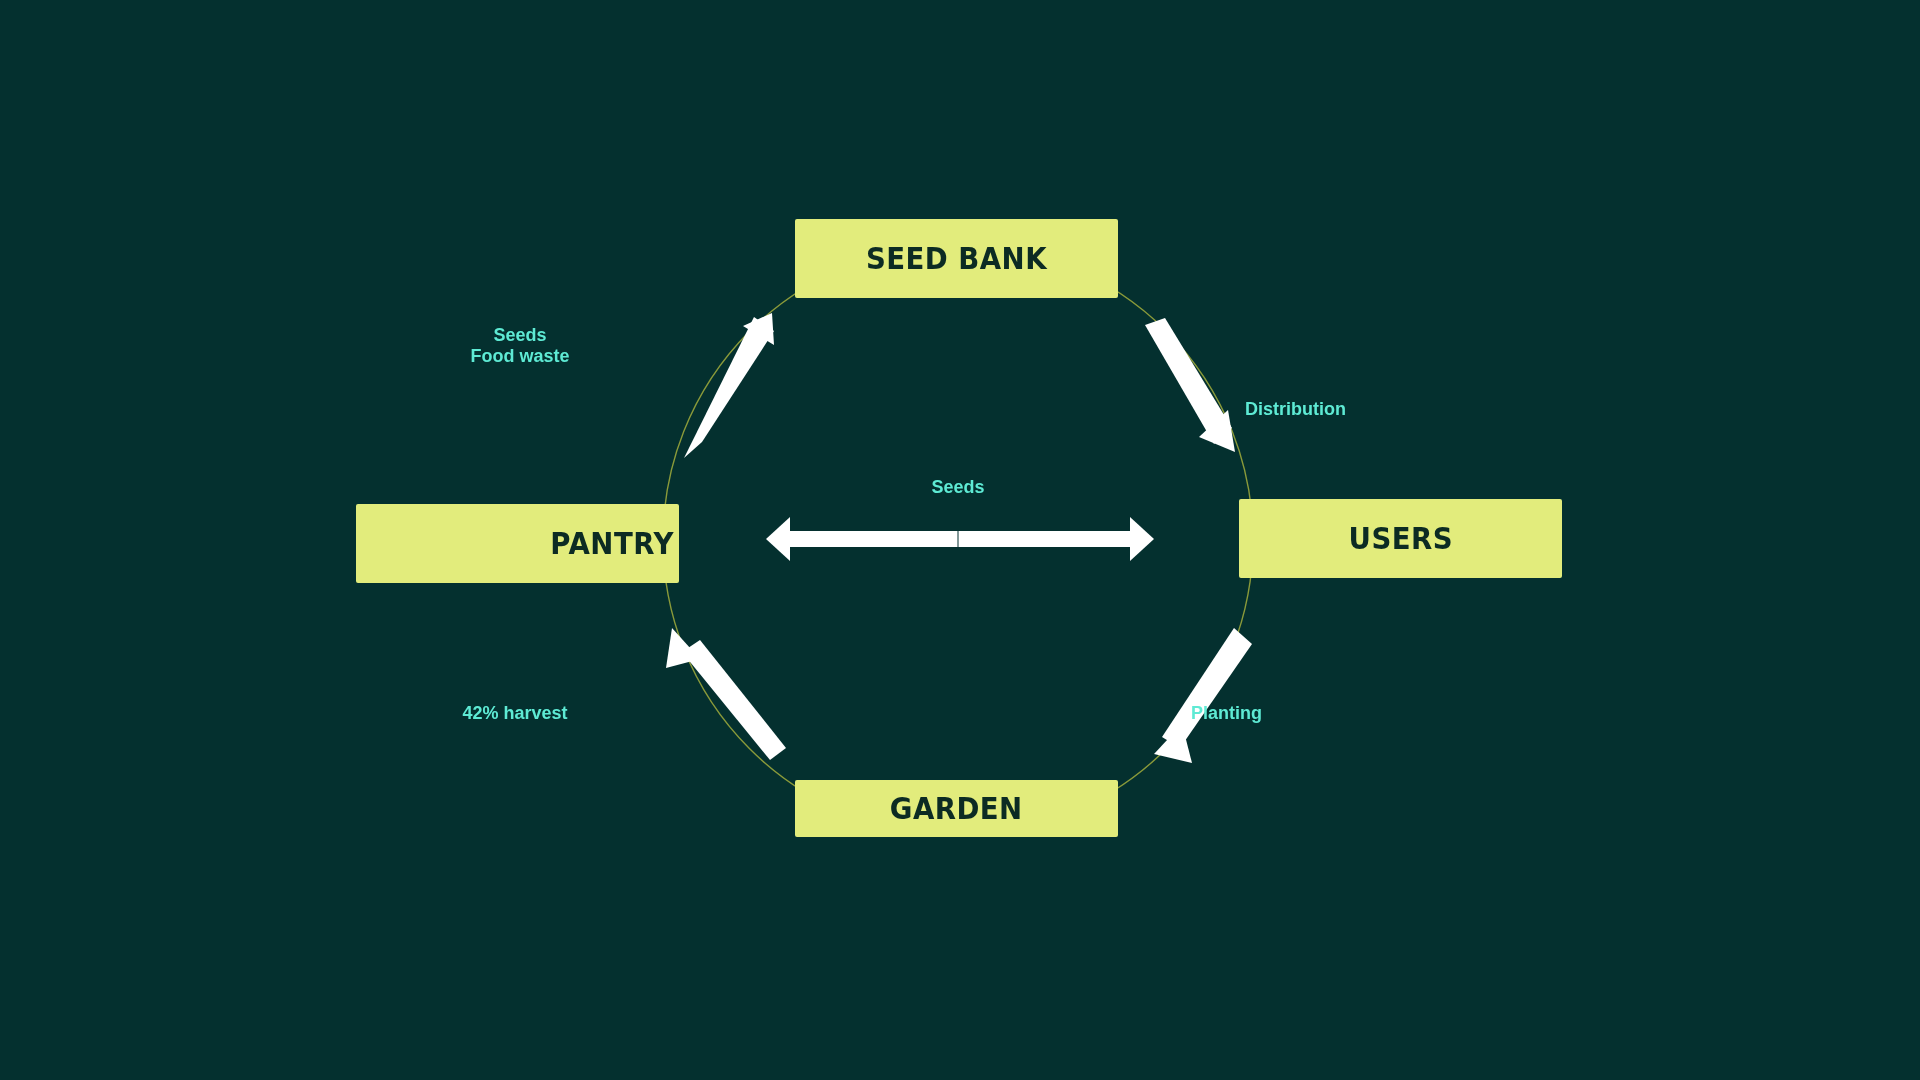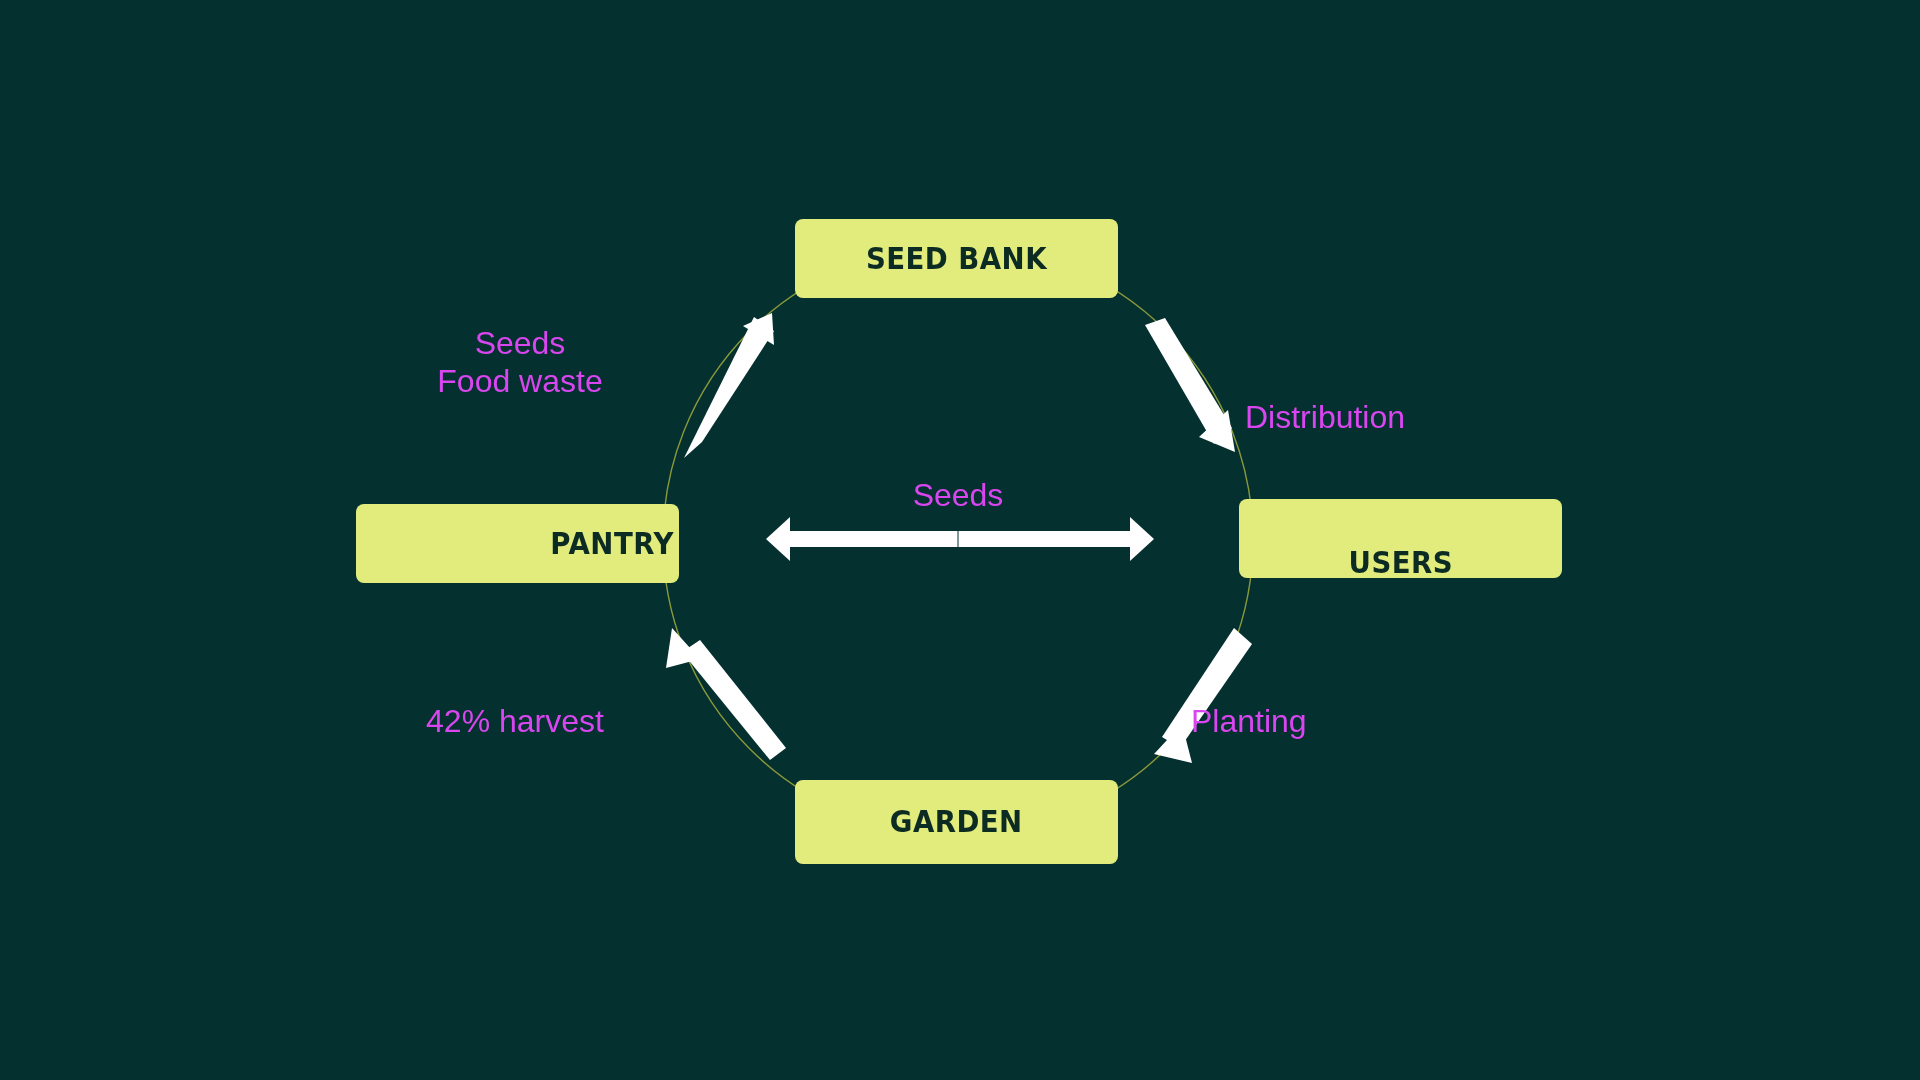--- a/index.html
+++ b/index.html
@@ -26,42 +26,42 @@
   .diagram-svg {
     position: absolute;
     left: 0;
     top: 0;
     width: 1920px;
     height: 1080px;
   }
   .node-box {
     position: absolute;
     background: #e2ec7c;
-    border-radius: 8px;
+    border-radius: 2px;
     display: flex;
     align-items: center;
     justify-content: center;
     box-sizing: border-box;
   }
   .node-label {
     color: #0c2b23;
     font-family: "DejaVu Sans", sans-serif;
     font-weight: bold;
     font-size: 30px;
     letter-spacing: 0.5px;
     text-transform: uppercase;
     line-height: 1;
     transform: scaleX(0.92);
   }
   .edge-label {
     position: absolute;
-    color: #d946ef;
+    color: #5eead4;
     font-family: "Liberation Sans", sans-serif;
-    font-weight: 400;
-    font-size: 32px;
+    font-weight: 700;
+    font-size: 18px;
     line-height: 1.18;
     white-space: pre;
   }
   .lbl-center { text-align: center; }
   .lbl-left   { text-align: left; }
 </style>
 </head>
 <body>
 
 <div id="canvas">
@@ -96,25 +96,25 @@
       <polygon points="1130,517 1130,561 1154,539"></polygon>
       <rect x="957" y="531" width="2" height="16" fill="#04302f" opacity="0.5"></rect>
     </g>
 
   </svg>
 
   <div class="node-box" style="left:795px; top:219px; width:323px; height:79px;">
     <span class="node-label">SEED BANK</span>
   </div>
 
-  <div class="node-box" style="left:1239px; top:499px; width:323px; height:79px;align-items:flex-end;">
+  <div class="node-box" style="left:1239px; top:499px; width:323px; height:79px;">
     <span class="node-label">USERS</span>
   </div>
 
-  <div class="node-box" style="left:795px; top:780px; width:323px; height:84px;align-items:center;">
+  <div class="node-box" style="left:795px; top:780px; width:323px; height:57px;align-items:center;">
     <span class="node-label">GARDEN</span>
   </div>
 
   <div class="node-box" style="left:356px; top:504px; width:323px; height:79px;justify-content:flex-end;">
     <span class="node-label">PANTRY</span>
   </div>
 
   <div class="edge-label lbl-center" style="left:400px; top:325px; width:240px;">Seeds
 Food waste</div>
 

